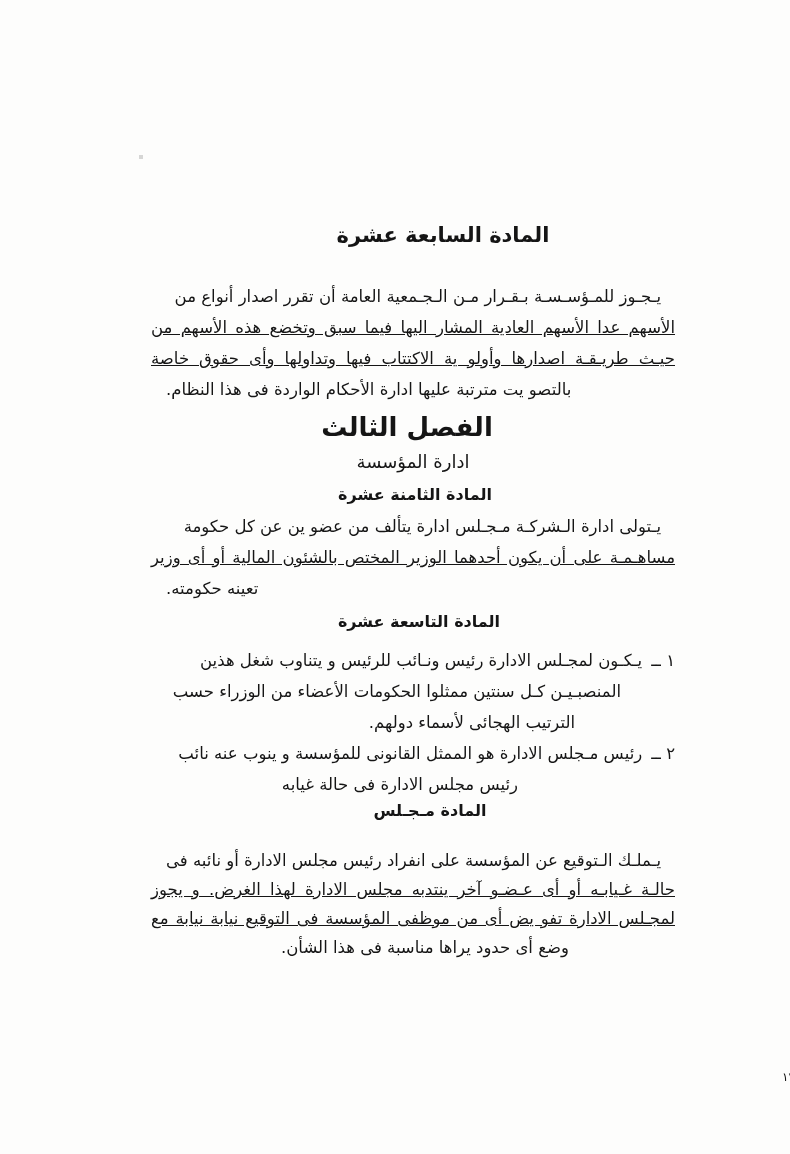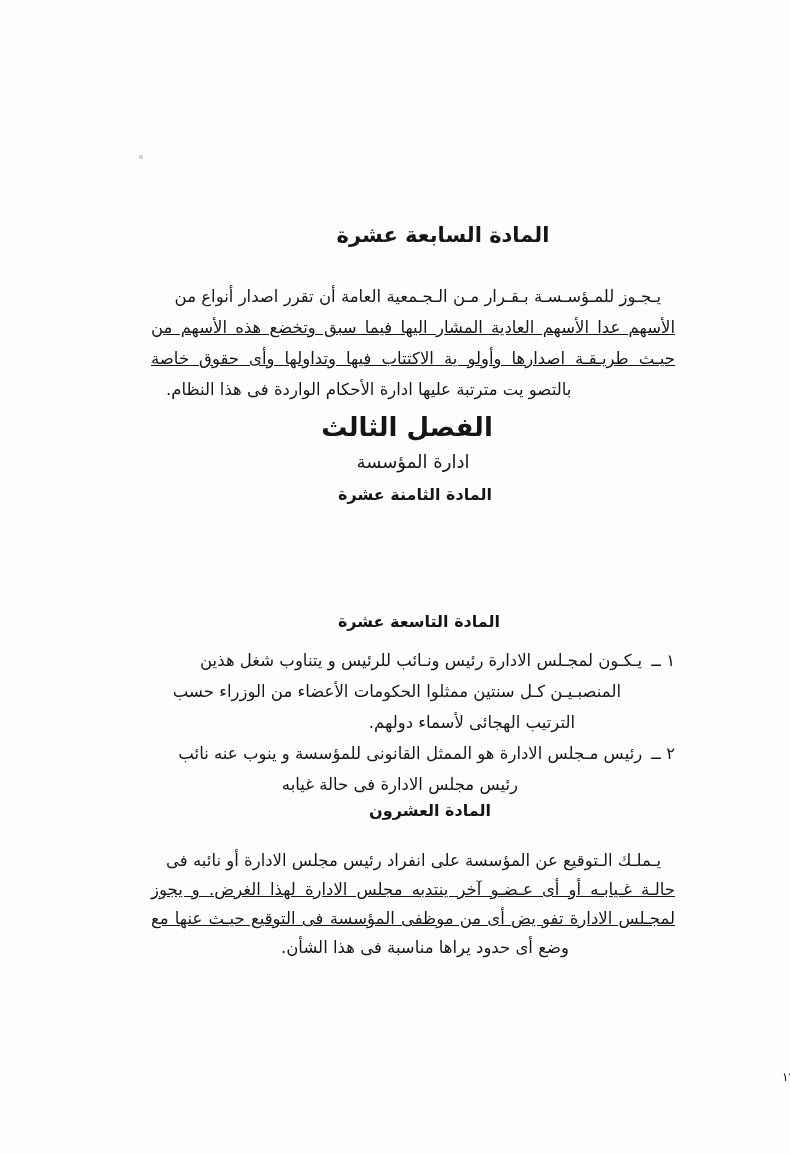--- a/index.html
+++ b/index.html
@@ -112,45 +112,50 @@
     <span class="h-inner">الفصل الثالث</span>
   </div>
   <div class="block heading h-sub">
     <span class="h-inner">ادارة المؤسسة</span>
   </div>
 
   <div class="block heading h-article h-18">
     <span class="h-inner">المادة الثامنة عشرة</span>
   </div>
 
+  <div class="block body-text p-18">
+    <div class="line first">يـتولى ادارة الـشركـة مـجـلس ادارة يتألف من عضو ين عن كل حكومة</div>
+    <div class="line just">مساهـمـة على أن يكون أحدهما الوزير المختص بالشئون المالية أو أى وزير</div>
+    <div class="line leftend pl-15">تعينه حكومته.</div>
+  </div>
 
   <div class="block heading h-article h-19">
     <span class="h-inner">المادة التاسعة عشرة</span>
   </div>
 
   <div class="block body-text list-19">
     <div class="line">
       <span class="marker">١ ــ</span><span>يـكـون لمجـلس الادارة رئيس ونـائب للرئيس و يتناوب شغل هذين</span>
     </div>
     <div class="line pr-54">المنصبـيـن كـل سنتين ممثلوا الحكومات الأعضاء من الوزراء حسب</div>
     <div class="line pr-100">الترتيب الهجائى لأسماء دولهم.</div>
     <div class="line">
       <span class="marker">٢ ــ</span><span>رئيس مـجلس الادارة هو الممثل القانونى للمؤسسة و ينوب عنه نائب</span>
     </div>
     <div class="line pr-157">رئيس مجلس الادارة فى حالة غيابه</div>
   </div>
 
   <div class="block heading h-article h-20">
-    <span class="h-inner">المادة العشرون</span>
+    <span class="h-inner">المادة مـجـلس</span>
   </div>
 
   <div class="block body-text p-20">
     <div class="line first pr-12">يـملـك الـتوقيع عن المؤسسة على انفراد رئيس مجلس الادارة أو نائبه فى</div>
     <div class="line just">حالـة غـيابـه أو أى عـضـو آخر ينتدبه مجلس الادارة لهذا الغرض.  و يجوز</div>
-    <div class="line just">لمجـلس الادارة تفو يض أى من موظفى المؤسسة فى التوقيع حيـث عنها مع</div>
+    <div class="line just">لمجـلس الادارة تفو يض أى من موظفى المؤسسة فى التوقيع نيابة نيابة مع</div>
     <div class="line leftend pl-130">وضع أى حدود يراها مناسبة فى هذا الشأن.</div>
   </div>
 
   <div class="page-number">
     <span class="h-inner">١٧</span>
   </div>
 
 </div>
 
 </body></html>

